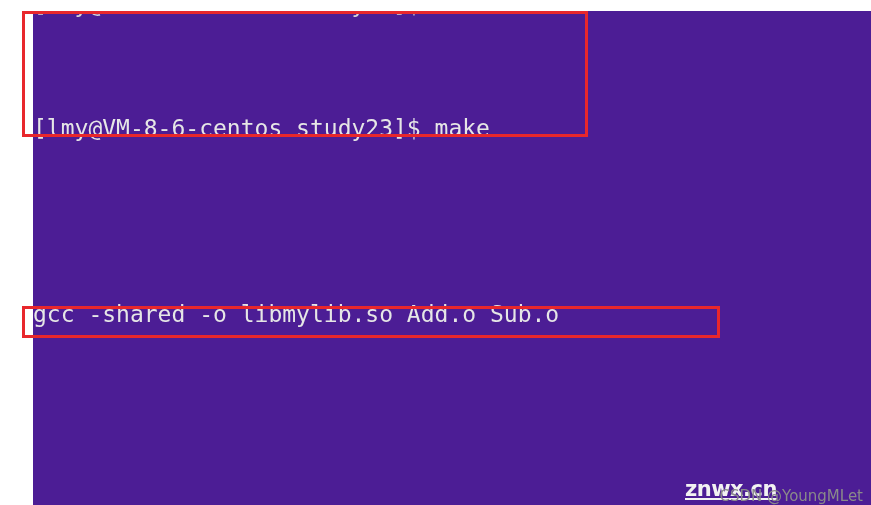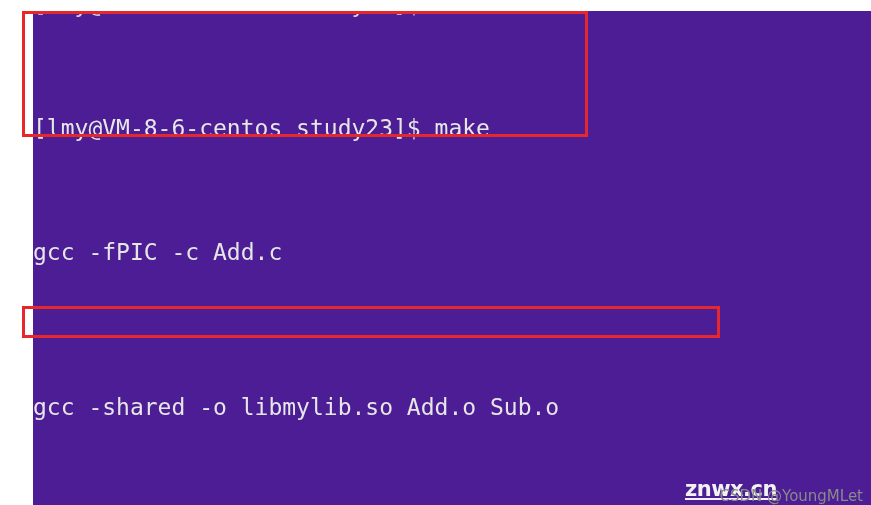--- a/index.html
+++ b/index.html
@@ -101,21 +101,20 @@
 <div id="screen">
 
   <div id="terminal">
 
     <div id="clipped-line">[lmy@VM-8-6-centos study23]$ ls</div>
 
     <div id="lines">
 
       <div class="line">[lmy@VM-8-6-centos study23]$ make</div>
 
-      <div class="line">gcc -fPIC -c Add.c</div>
 
 
       <div class="line">gcc -shared -o libmylib.so Add.o Sub.o</div>
 
       
 
       
 
       
 

